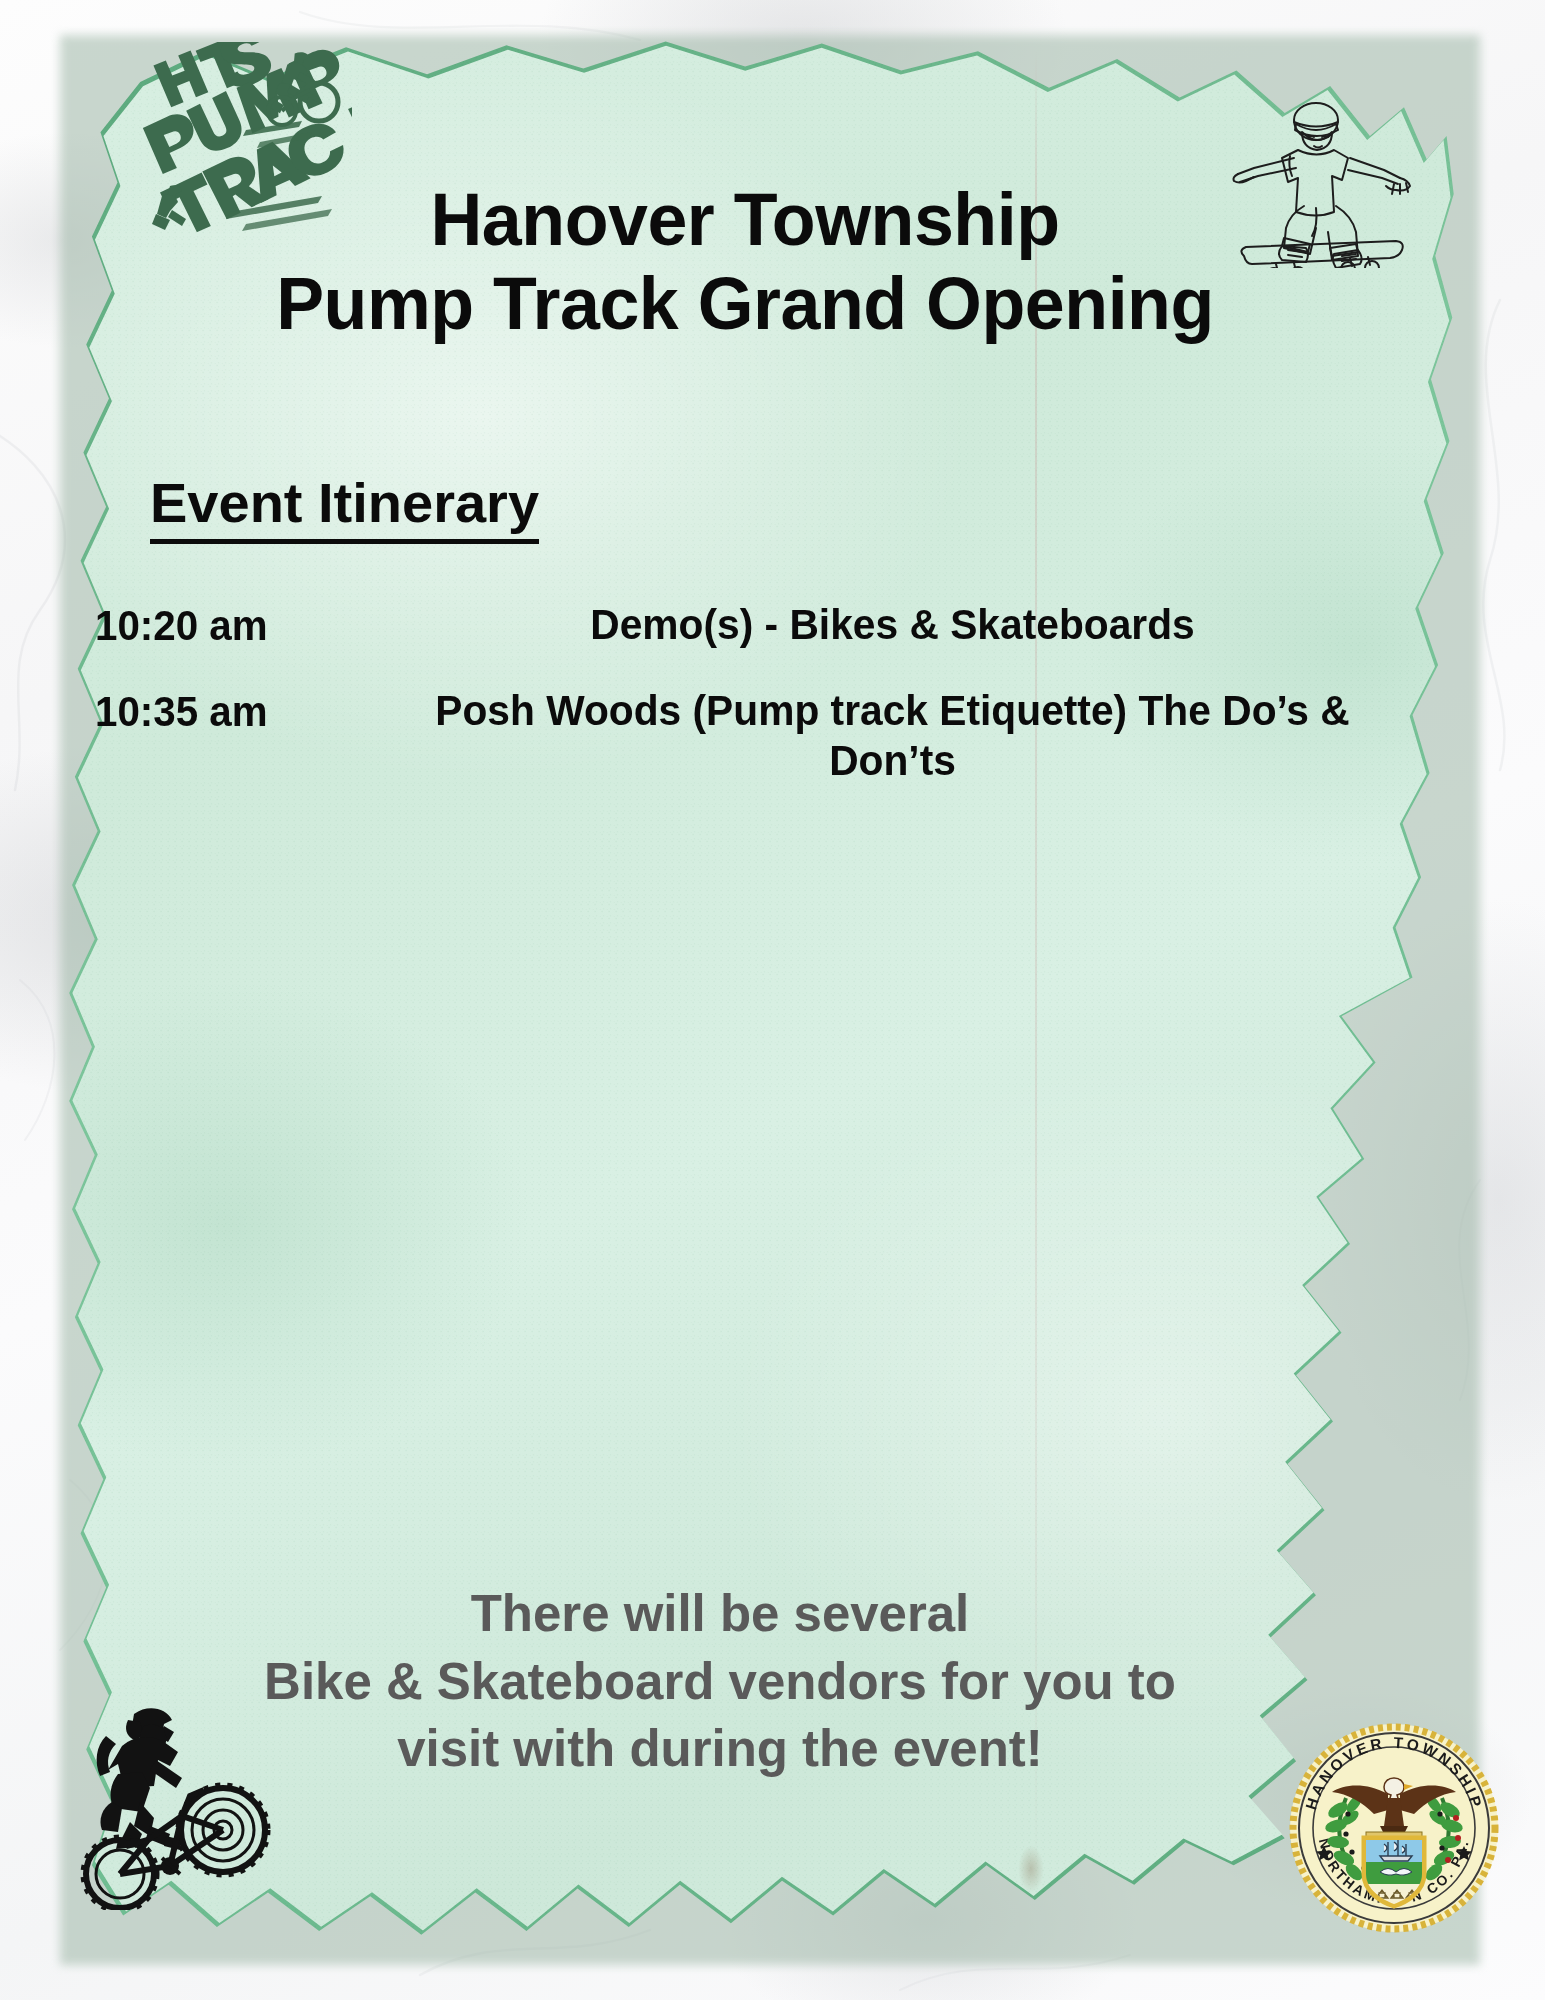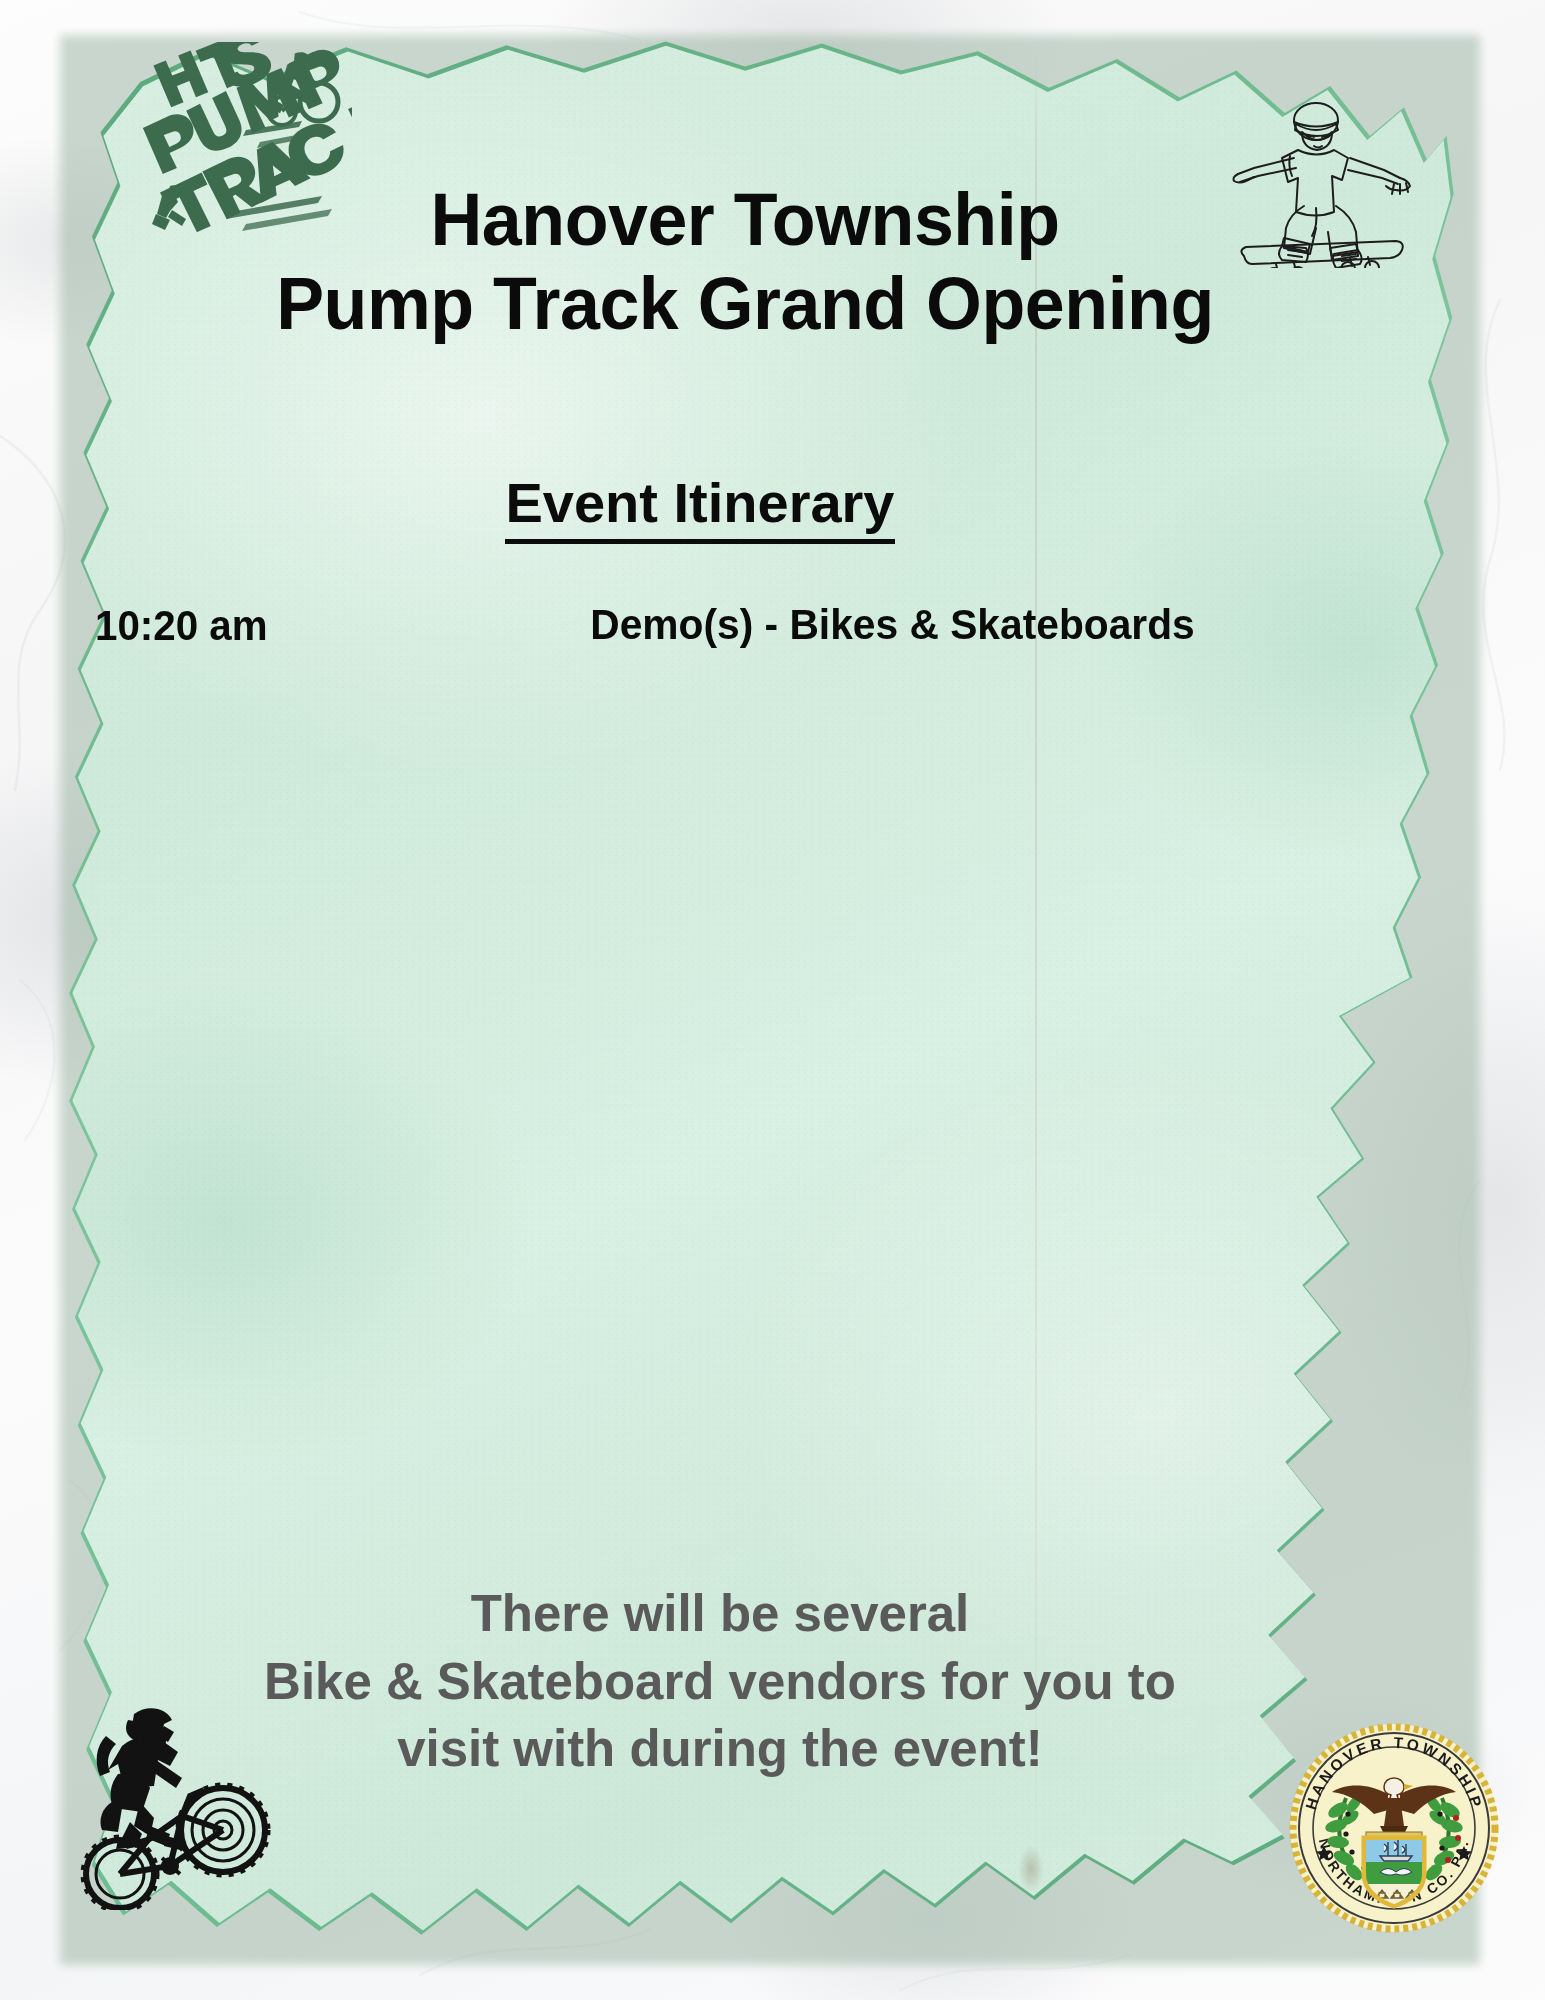--- a/index.html
+++ b/index.html
@@ -100,21 +100,20 @@
     line-height: 1.14;
     letter-spacing: -0.5px;
     color: #0b0b0b;
     transform: scaleX(0.97);
   }
 
   #itin-heading {
     position: absolute;
     left: 150px; top: 470px;
     width: 1100px;
-    text-align: center;
     font-weight: 700;
     font-size: 56px;
     color: #0b0b0b;
   }
   #itin-heading .ul {
     border-bottom: 5px solid #0b0b0b;
     padding-bottom: 4px;
     display: inline-block;
   }
 
@@ -486,20 +485,24 @@
 
     <div id="itin-heading">
       <span class="ul">Event Itinerary</span>
     </div>
 
     <div id="schedule">
         <div class="row">
           <div class="time">10:20 am</div>
           <div class="desc">Demo(s) - Bikes &amp; Skateboards</div>
         </div>
+        <div class="row">
+          <div class="time">10:35 am</div>
+          <div class="desc">Posh Woods (Pump track Etiquette) The Do’s &amp; Don’ts</div>
+        </div>
       </div>
 
     <div id="footnote">
       <div>There will be several</div>
       <div>Bike &amp; Skateboard vendors for you to</div>
       <div>visit with during the event!</div>
     </div>
 
   </div>
 </div>

